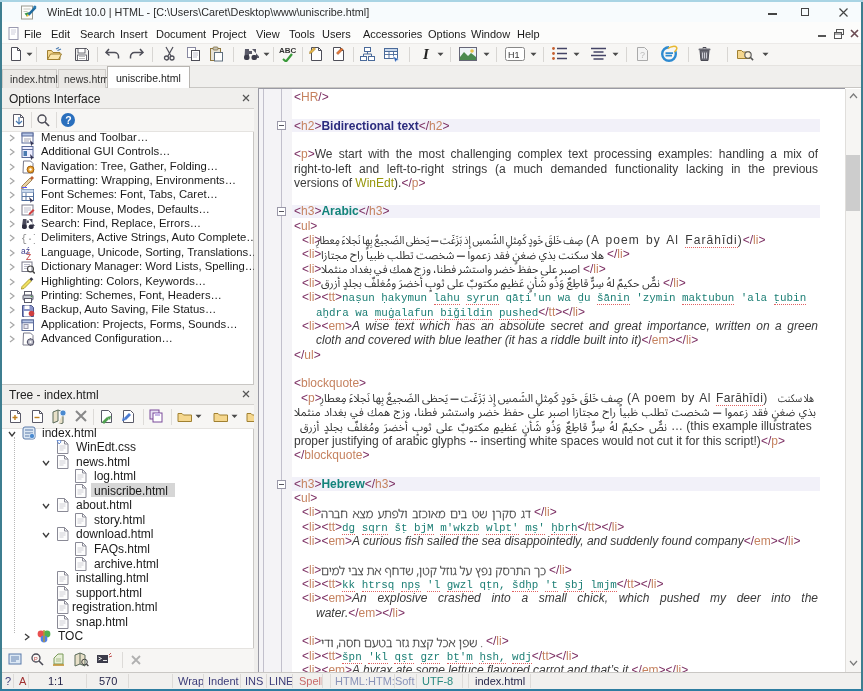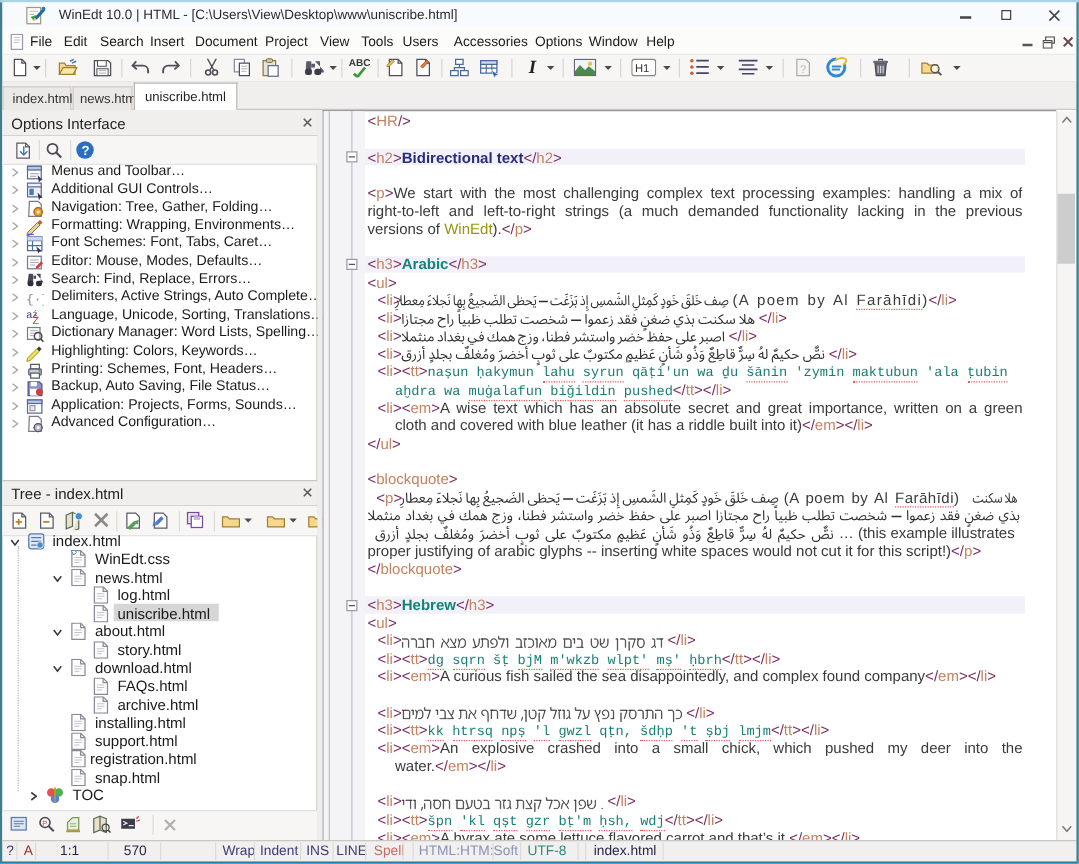--- a/index.html
+++ b/index.html
@@ -3,21 +3,21 @@
 *{margin:0;padding:0;box-sizing:border-box}
 html,body{width:863px;height:691px;overflow:hidden}
 body{font-family:"Liberation Sans",sans-serif;position:relative;background:#fff}
 .abs{position:absolute}
 .tag{color:#7b2e62}
 .tn{color:#c5825f}
 .ed{font-size:12px;color:#3a3a3a;line-height:14.3px;white-space:nowrap}
 .jst{white-space:normal;text-align:justify;text-align-last:justify}
 .mono{font-family:"Liberation Mono",monospace;font-size:10.9px;color:#1b7e74}
 .sp{border-bottom:1px dotted #e06060}
-.em{}
+.em{font-style:italic}
 .tsep{width:1px;background:#d8d6d3;position:absolute;top:47px;height:15px}
 .mi{position:absolute;top:28px;font-size:11px;color:#1a1a1a}
 .opti{position:absolute;font-size:11.3px;color:#1a1a1a}
 .treei{position:absolute;font-size:12px;color:#1a1a1a}
 .sbseg{position:absolute;top:675px;font-size:11px;color:#3c3c78;z-index:6}
 .sbsep{position:absolute;top:674px;height:14px;width:1px;background:#dddbd8;z-index:6}
 svg{display:block}
 </style></head><body>
 <div class="abs" style="left:0;top:0;width:863px;height:691px;border:1px solid #4e93a8;background:#fff"></div>
 <div class="abs" style="left:0;top:0;width:863px;height:2px;background:#a9d4e4"></div>
@@ -26,21 +26,21 @@
 <div class="abs" style="left:0;top:689px;width:863px;height:2px;background:#2e7da0"></div>
 <div class="abs" style="left:2px;top:2px;width:859px;height:20px;background:#f7fbfd"></div>
 <svg class="abs" style="left:20px;top:4px" width="17" height="17" viewBox="0 0 17 17">
     <rect x="1.5" y="2" width="11" height="13" fill="#fdfdfa" stroke="#9a9a90"></rect>
     <path d="M3.5 5h7M3.5 7.5h4" stroke="#c0c0b8" stroke-width="0.9"></path>
     <path d="M4.5 9.5l4.5-1.5-2 4.5z" fill="#3a9a4a"></path>
     <path d="M14.5 2.5l-7 7.5 1.8 1.7 7-7.5z" fill="#1d6a9e"></path>
     <path d="M7.5 10l-1.2 3 3-1.3z" fill="#f0c040"></path>
     <circle cx="14.8" cy="3" r="1.6" fill="#2a7ab0"></circle>
   </svg>
-<div class="abs" style="left:47px;top:6px;font-size:10.8px;color:#2c2c2c">WinEdt 10.0 | HTML - [C:\Users\View\Desktop\www\uniscribe.html]</div>
+<div class="abs" style="left:47px;top:6px;font-size:10.8px;color:#2c2c2c">WinEdt 10.0 | HTML - [C:\Users\Caret\Desktop\www\uniscribe.html]</div>
 <div class="abs" style="left:768px;top:13px;width:9px;height:1.5px;background:#444"></div>
 <div class="abs" style="left:801px;top:8px;width:8px;height:8px;border:1.2px solid #444"></div>
 <svg class="abs" style="left:839px;top:8px" width="9" height="9" viewBox="0 0 9 9">
     <path d="M0.5 0.5L8.5 8.5M8.5 0.5L0.5 8.5" stroke="#444" stroke-width="1.2"></path>
   </svg>
 <div class="abs" style="left:2px;top:22px;width:859px;height:22px;background:#fcfcfb;border-bottom:1px solid #eceae8"></div>
 <svg class="abs" style="left:8px;top:27px" width="12" height="13" viewBox="0 0 12 13">
     <rect x="1" y="0.5" width="9" height="12" fill="#fff" stroke="#9a9ab0"></rect>
     <path d="M3 3h5M3 5h5M3 7h4" stroke="#c0c0d0" stroke-width="0.8"></path>
   </svg>
@@ -1296,21 +1296,21 @@
         <use href="#g104" x="44.7"></use>
         <use href="#g110" x="-0"></use>
         <use href="#g92" x="7.2"></use>
         <use href="#g99" x="12.7"></use>
         <use href="#g111" x="19.3"></use>
       </g>
     </svg>
   </div>
 <div class="abs ed" style="left:534px;top:505.49px"><span class="tag">&lt;/<span class="tn">li</span>&gt;</span></div>
 <div class="abs ed" style="left:302px;top:519.82px"><span class="tag">&lt;<span class="tn">li</span>&gt;</span><span class="tag">&lt;<span class="tn">tt</span>&gt;</span><span class="mono"><span class="sp">dg</span> <span class="sp">sqrn</span> šṭ <span class="sp">bjM</span> <span class="sp">m'wkzb</span> <span class="sp">wlpt'</span> <span class="sp">mṣ'</span> <span class="sp">ḥbrh</span></span><span class="tag">&lt;/<span class="tn">tt</span>&gt;</span><span class="tag">&lt;/<span class="tn">li</span>&gt;</span></div>
-<div class="abs ed" style="left:302px;top:534.15px"><span class="tag">&lt;<span class="tn">li</span>&gt;</span><span class="tag">&lt;<span class="tn">em</span>&gt;</span><span class="em">A curious fish sailed the sea disappointedly, and complex found company</span><span class="tag">&lt;/<span class="tn">em</span>&gt;</span><span class="tag">&lt;/<span class="tn">li</span>&gt;</span></div>
+<div class="abs ed" style="left:302px;top:534.15px"><span class="tag">&lt;<span class="tn">li</span>&gt;</span><span class="tag">&lt;<span class="tn">em</span>&gt;</span><span class="em">A curious fish sailed the sea disappointedly, and suddenly found company</span><span class="tag">&lt;/<span class="tn">em</span>&gt;</span><span class="tag">&lt;/<span class="tn">li</span>&gt;</span></div>
 <div class="abs ed" style="left:302px;top:562.82px"><span class="tag">&lt;<span class="tn">li</span>&gt;</span></div>
 <div class="abs" style="left:321px;top:562.92px">
     <svg width="225" height="16" viewBox="0 -12 225 16" style="position:absolute;top:0;left:0;overflow:visible" fill="#2e2e2e">
       <g stroke="#2e2e2e" stroke-width="0.4">
         <use href="#g112" x="212.8"></use>
         <use href="#g101" x="219"></use>
         <use href="#g93" x="174.2"></use>
         <use href="#g94" x="181.4"></use>
         <use href="#g92" x="188.7"></use>
         <use href="#g106" x="194.7"></use>

